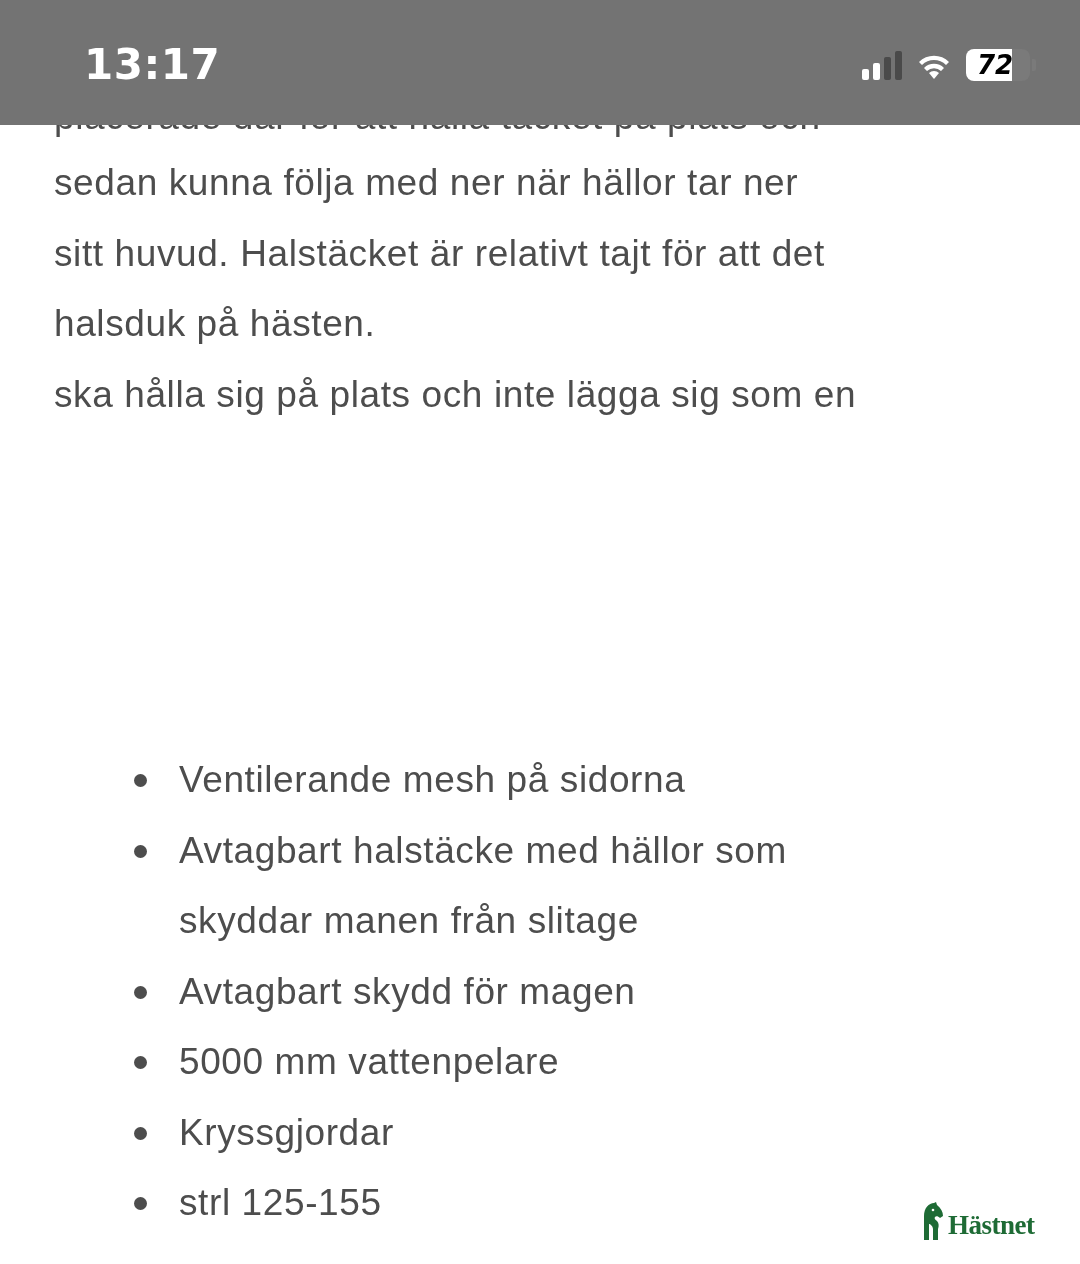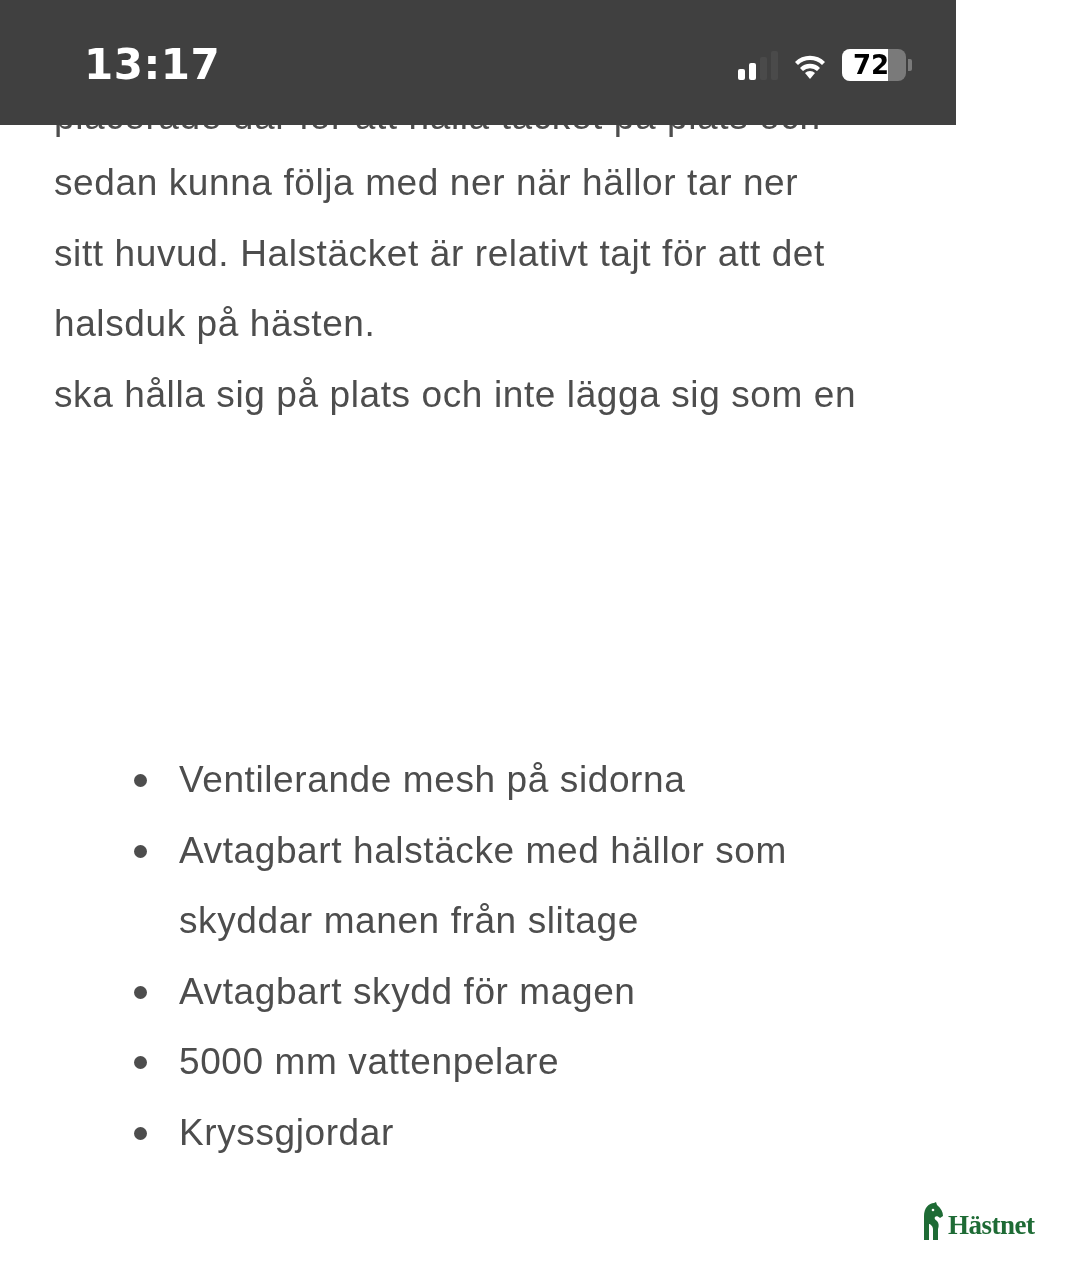--- a/index.html
+++ b/index.html
@@ -4,39 +4,39 @@
   <style>
     * { box-sizing: border-box; margin: 0; padding: 0; }
     html, body {
       width: 1080px; height: 1264px; overflow: hidden;
       background: #ffffff;
     }
     body { position: relative; font-family: "Liberation Sans", "DejaVu Sans", sans-serif; }
 
     
     .status-bar {
-      position: absolute; left: 0; top: 0; width: 956px; height: 125px;
-      background: #404040; z-index: 10;
+      position: absolute; left: 0; top: 0; width: 1080px; height: 125px;
+      background: #737373; z-index: 10;
     }
     .status-time {
       position: absolute; left: 84px; top: 40px;
       color: #ffffff; font-size: 42px; font-weight: 600; letter-spacing: 0.5px;
       font-family: "DejaVu Sans", sans-serif;
     }
     .status-icons {
       position: absolute; right: 44px; top: 46px; height: 38px;
       display: flex; align-items: center; gap: 14px;
     }
     .signal { display: flex; align-items: flex-end; gap: 4px; height: 30px; }
     .signal .bar { width: 7px; border-radius: 2px; background: #ffffff; }
     .signal .bar.dim { background: #4a4a4a; }
     .wifi { width: 36px; height: 30px; }
     .battery {
       position: relative; width: 64px; height: 32px; border-radius: 8px;
-      background: #7a7a7a; overflow: hidden;
+      background: #7a7a7a; overflow: hidden; font-style: italic;
     }
     .battery .fill { position: absolute; left: 0; top: 0; bottom: 0; width: 72%; background: #ffffff; }
     .battery .pct {
       position: absolute; left: 0; right: 6px; top: 0; bottom: 0;
       display: flex; align-items: center; justify-content: center;
       color: #000; font-weight: 700; font-size: 26px; font-family: "DejaVu Sans", sans-serif;
     }
     .battery-cap {
       width: 4px; height: 12px; background: #7a7a7a; border-radius: 0 2px 2px 0; margin-left: -12px;
     }
@@ -100,20 +100,24 @@
     <span class="para-line">Avtagbart skydd för magen</span>
   </li>
   <li>
     <span class="bullet"></span>
     <span class="para-line">5000 mm vattenpelare</span>
   </li>
   <li>
     <span class="bullet"></span>
     <span class="para-line">Kryssgjordar</span>
   </li>
+  <li>
+    <span class="bullet"></span>
+    <span class="para-line">strl 125-155</span>
+  </li>
 </ul>
 
 <div class="status-bar">
   <span class="status-time">13:17</span>
   <div class="status-icons">
     <div class="signal">
       <span class="bar" style="height:11px"></span>
       <span class="bar" style="height:17px"></span>
       <span class="bar dim" style="height:23px"></span>
       <span class="bar dim" style="height:29px"></span>

